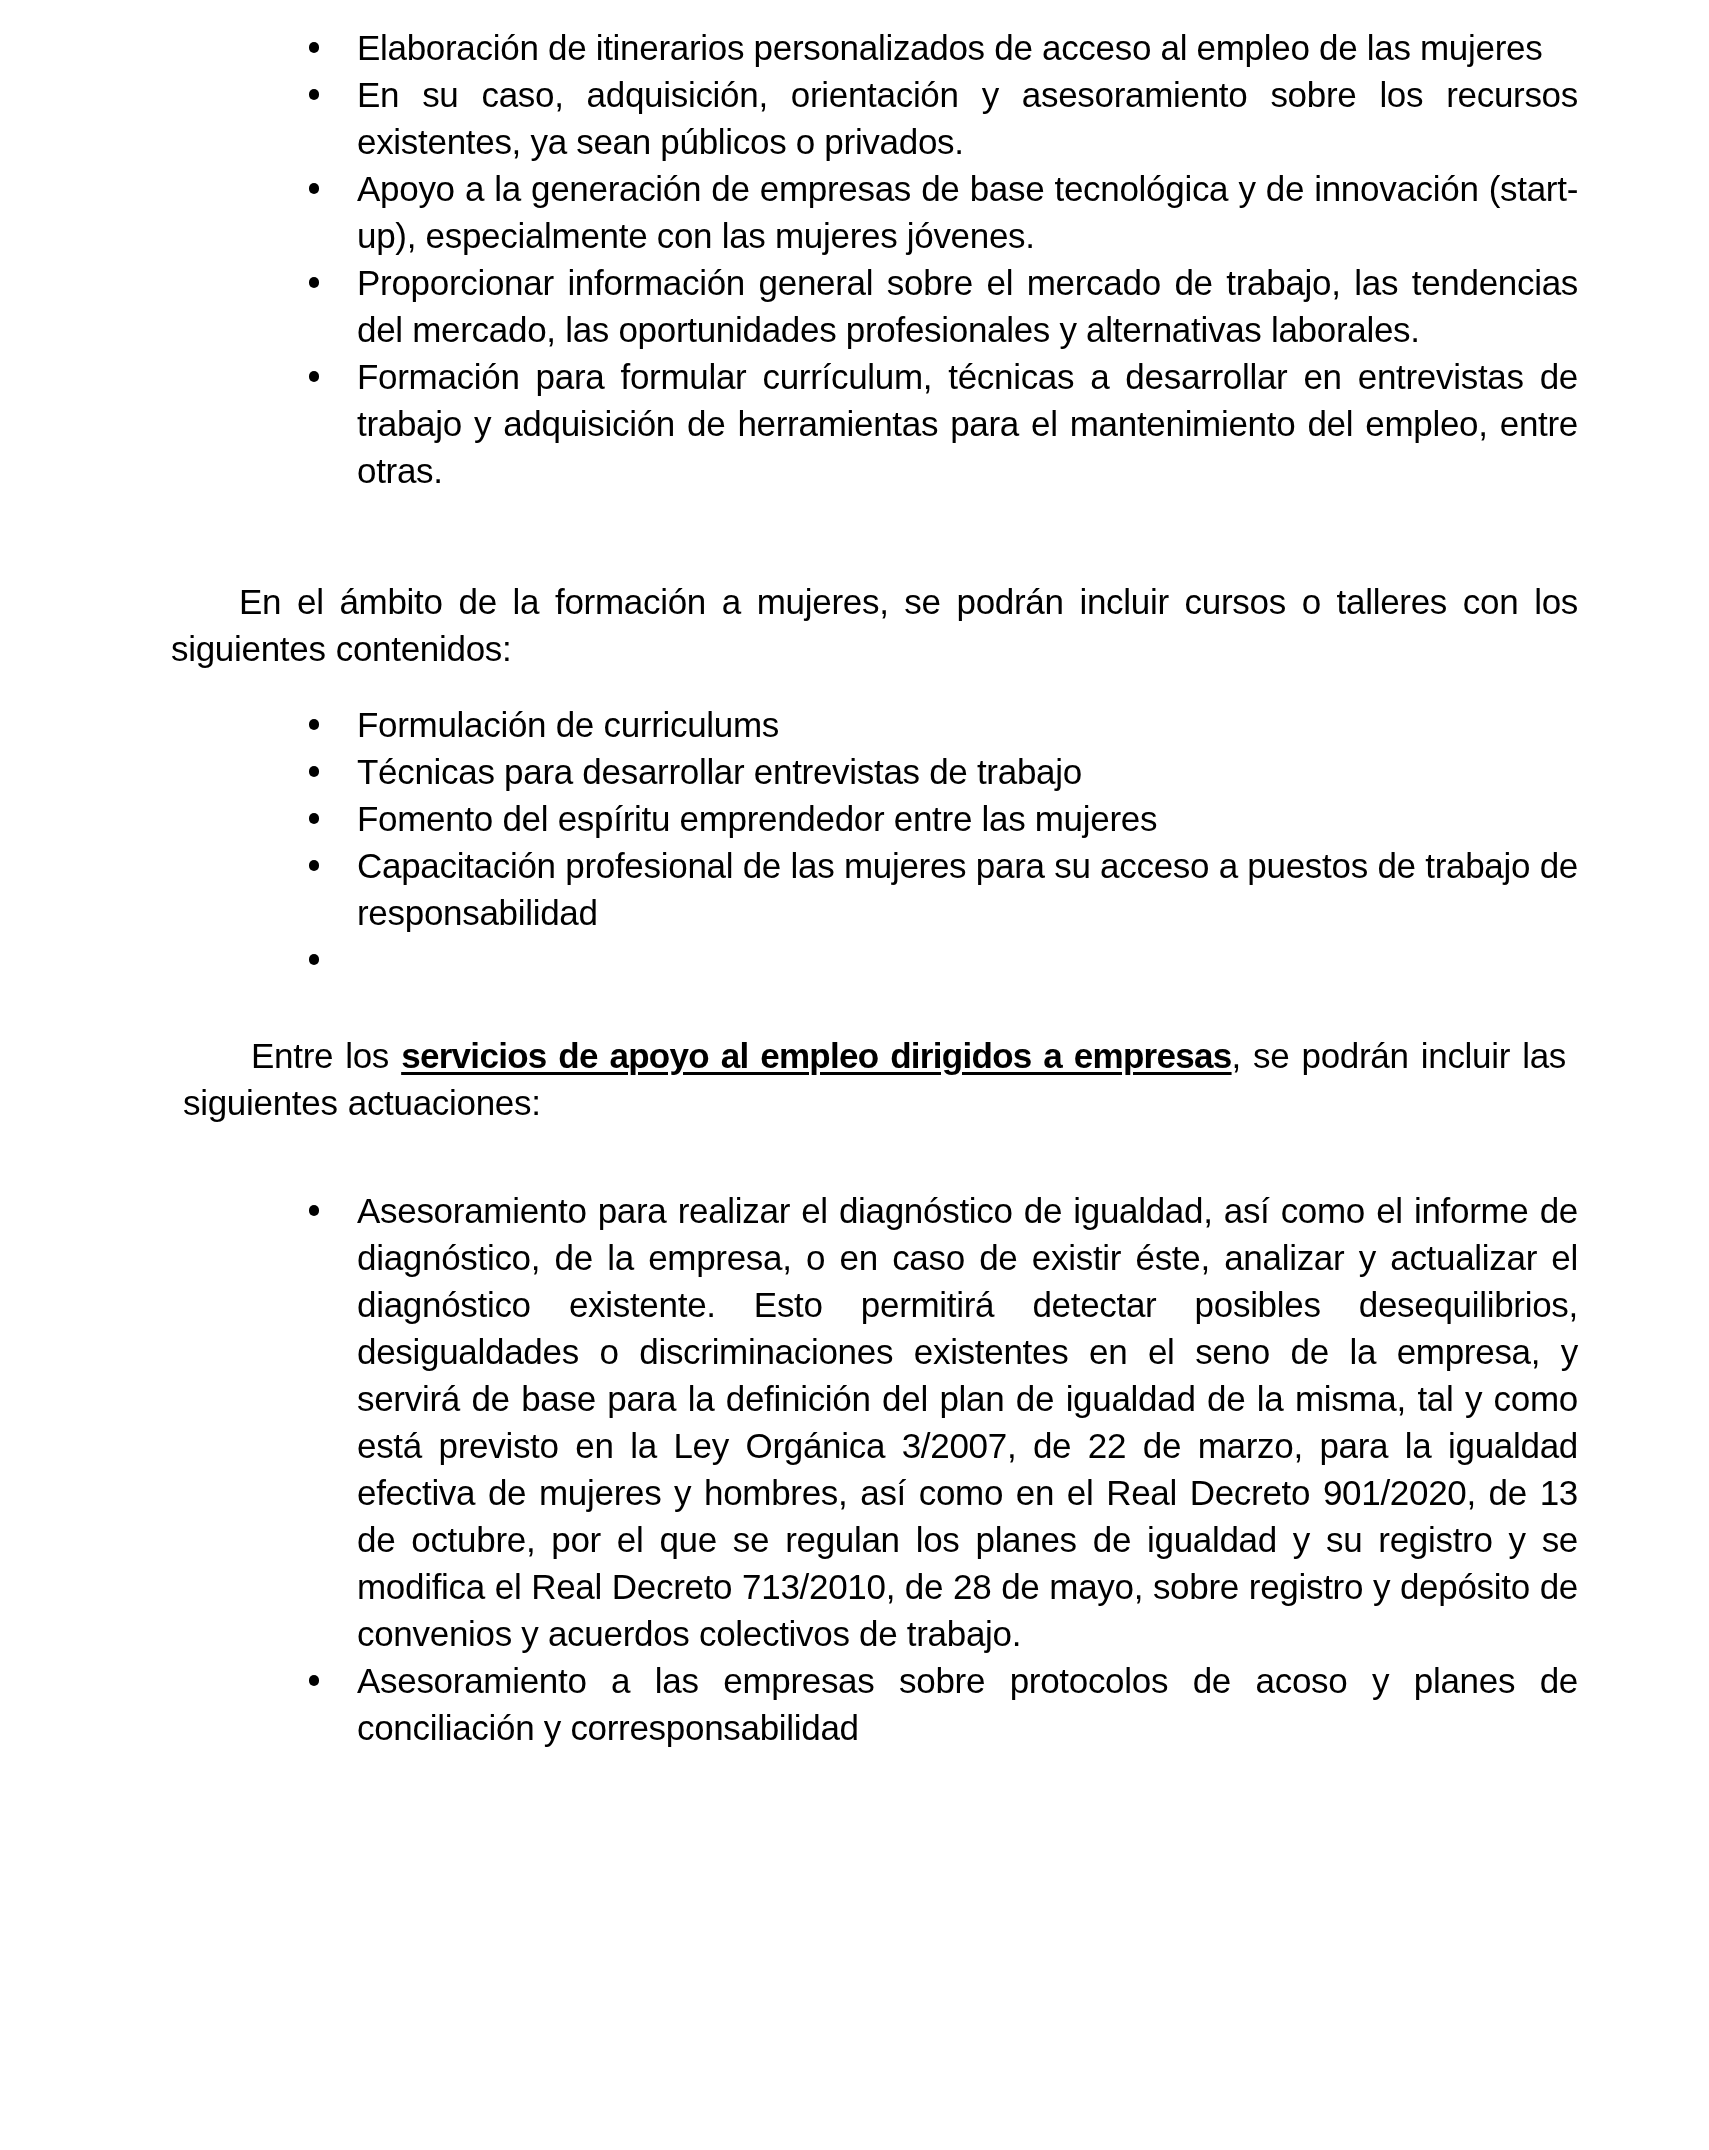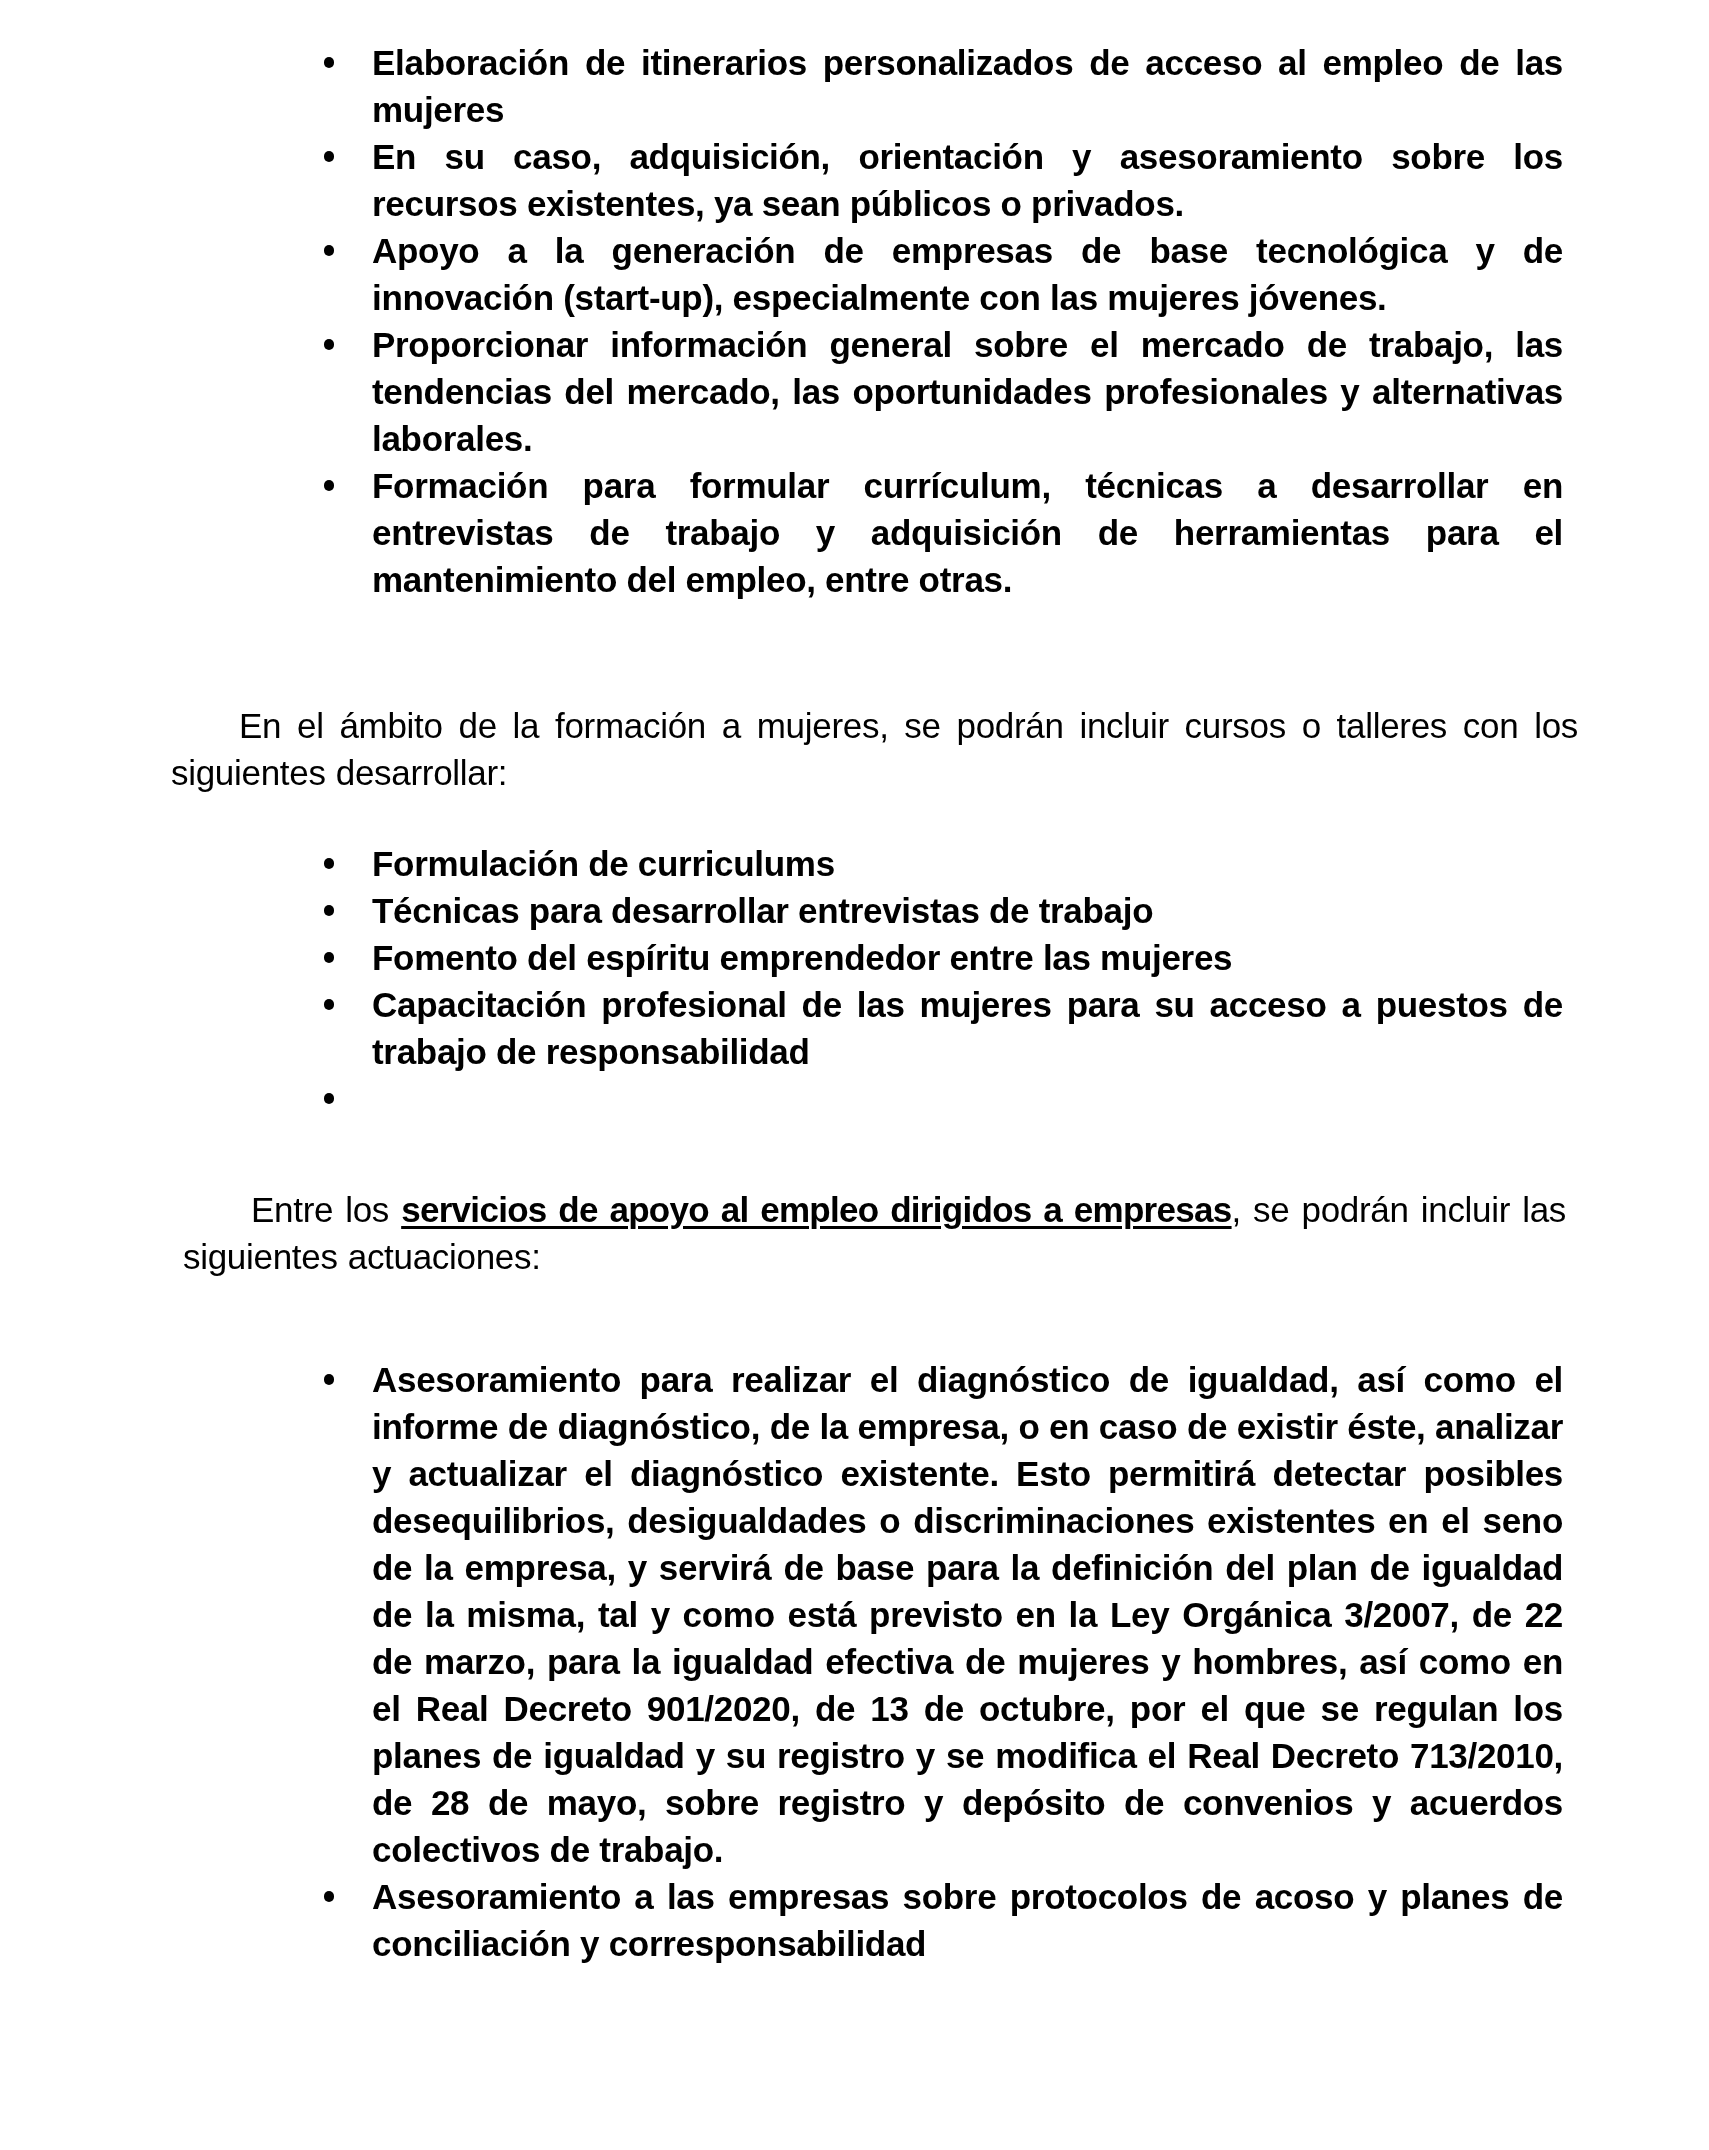--- a/index.html
+++ b/index.html
@@ -23,23 +23,22 @@
     }
     .text {
       font-size: 35px;
       line-height: 47px;
       text-align: justify;
       letter-spacing: -0.3px;
       word-spacing: 0.7px;
     }
     ul.bullets {
       list-style: none;
-      margin: 15px;
+      margin: 0;
       padding: 0 0 0 186px;
-      font-weight: bold;
     }
     ul.bullets li {
       position: relative;
       font-size: 35px;
       line-height: 47px;
       text-align: justify;
       letter-spacing: -0.3px;
     }
     ul.bullets li .bullet {
       position: absolute;
@@ -82,21 +81,21 @@
   <ul class="bullets">
     <li><span class="bullet"></span><span>Elaboración de itinerarios personalizados de acceso al empleo de las mujeres</span></li>
     <li><span class="bullet"></span><span>En su caso, adquisición, orientación y asesoramiento sobre los recursos existentes, ya sean públicos o privados.</span></li>
     <li><span class="bullet"></span><span>Apoyo a la generación de empresas de base tecnológica y de innovación (start-up), especialmente con las mujeres jóvenes.</span></li>
     <li><span class="bullet"></span><span>Proporcionar información general sobre el mercado de trabajo, las tendencias del mercado, las oportunidades profesionales y alternativas laborales.</span></li>
     <li><span class="bullet"></span><span>Formación para formular currículum, técnicas a desarrollar en entrevistas de trabajo y adquisición de herramientas para el mantenimiento del empleo, entre otras.</span></li>
   </ul>
 
   <div class="gap-after-list1"></div>
 
-  <p class="text para" style="margin:0">En el ámbito de la formación a mujeres, se podrán incluir cursos o talleres con los siguientes desarrollar:</p>
+  <p class="text para" style="margin:0">En el ámbito de la formación a mujeres, se podrán incluir cursos o talleres con los siguientes contenidos:</p>
 
   <div class="gap-before-list2"></div>
 
   <ul class="bullets">
     <li><span class="bullet"></span><span>Formulación de curriculums</span></li>
     <li><span class="bullet"></span><span>Técnicas para desarrollar entrevistas de trabajo</span></li>
     <li><span class="bullet"></span><span>Fomento del espíritu emprendedor entre las mujeres</span></li>
     <li><span class="bullet"></span><span>Capacitación profesional de las mujeres para su acceso a puestos de trabajo de responsabilidad</span></li>
     <li><span class="bullet"></span></li>
   </ul>

